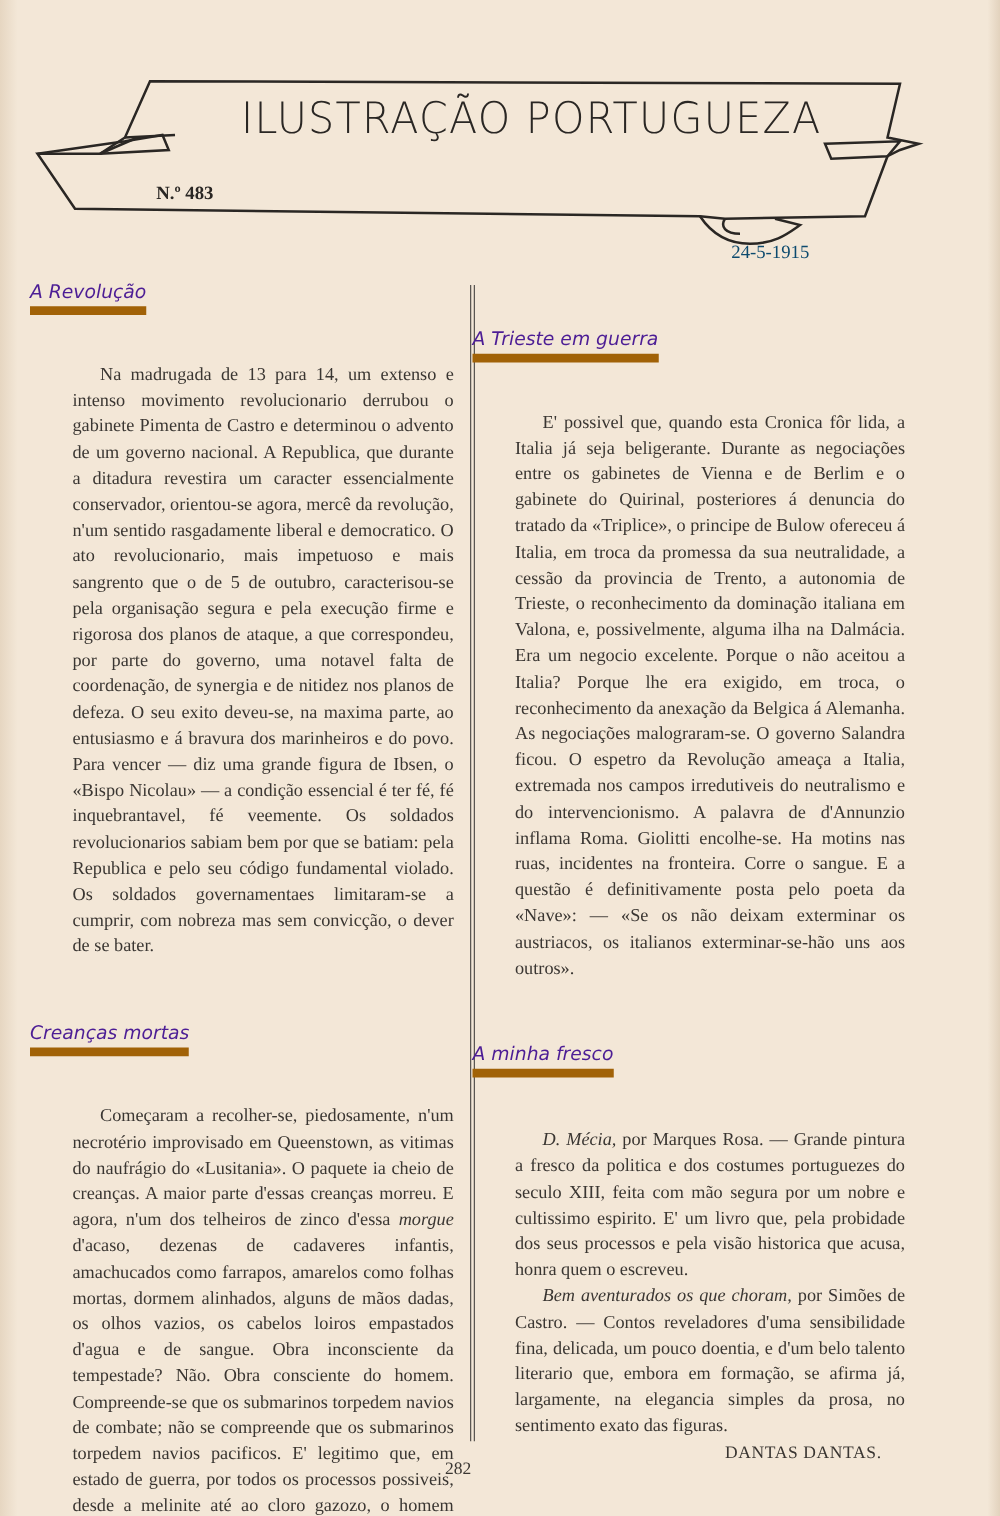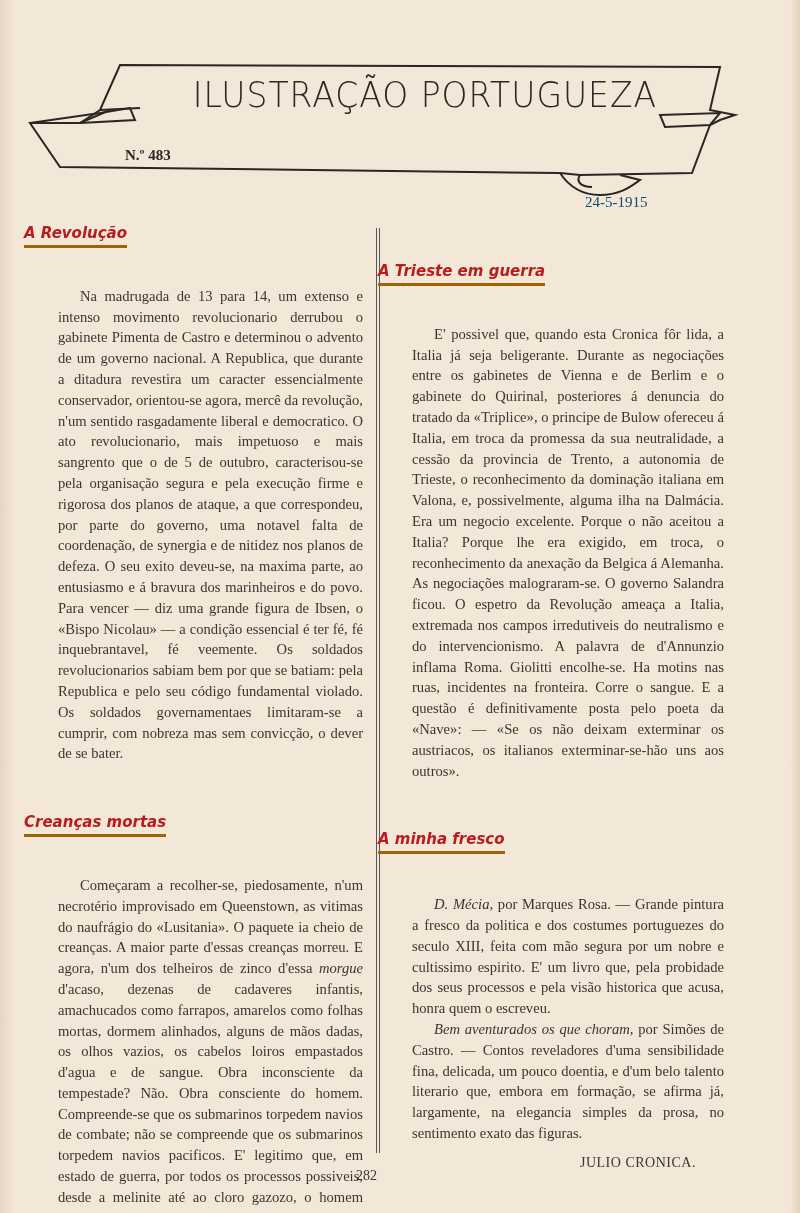--- a/index.html
+++ b/index.html
@@ -27,22 +27,22 @@
     -webkit-background-clip:text; background-clip:text; }
   .mast-num { position:absolute; left:105px; top:92px; font-size:15px; font-weight:bold; color:#2a2724; }
   .mast-date { position:absolute; left:565px; top:96px; font-size:15px; font-weight:normal; color:#0c4a6e;margin-top:43px; }
 
   
   .col { position:absolute; top:215px; font-size:14.6px; line-height:20.8px; text-align:justify; }
   .col-left { left:58px; width:305px; }
   .col-right { left:412px; width:312px; }
   .divider { position:absolute; left:376px; top:228px; width:2px; height:925px;
     border-left:1px solid #5a5652; border-right:1px solid #5a5652; }
-  .section-title { font-family:"DejaVu Sans",sans-serif; font-style:italic; font-weight:bold;
-    font-size:15px; color:#b91c1c; display:inline-block; border-bottom:3px solid #a16207;
+  .section-title { font-family:"DejaVu Sans",sans-serif; font-style:italic; font-weight:normal;
+    font-size:15px; color:#4c1d95; display:inline-block; border-bottom:7px solid #a16207;
     padding-bottom:1px; margin-left:-34px; }
   .para { text-indent:22px; margin:0; }
   .sig { position:absolute; left:580px; top:1155px; font-size:14px; letter-spacing:0.5px; color:#3a3632; }
   .pagenum { position:absolute; left:356px; top:1168px; font-size:14px; color:#3a3632; }
   em { font-style:italic; }
 </style>
 </head>
 <body>
 
 <div class="page-edge"></div>
@@ -83,14 +83,14 @@
   <div class="section-title">A Trieste em guerra</div>
   <div style="height:38px"></div>
   <p class="para">E' possivel que, quando esta Cronica fôr lida, a Italia já seja beligerante. Durante as negociações entre os gabinetes de Vienna e de Berlim e o gabinete do Quirinal, posteriores á denuncia do tratado da «Triplice», o principe de Bulow ofereceu á Italia, em troca da promessa da sua neutralidade, a cessão da provincia de Trento, a autonomia de Trieste, o reconhecimento da dominação italiana em Valona, e, possivelmente, alguma ilha na Dalmácia. Era um negocio excelente. Porque o não aceitou a Italia? Porque lhe era exigido, em troca, o reconhecimento da anexação da Belgica á Alemanha. As negociações malograram-se. O governo Salandra ficou. O espetro da Revolução ameaça a Italia, extremada nos campos irredutiveis do neutralismo e do intervencionismo. A palavra de d'Annunzio inflama Roma. Giolitti encolhe-se. Ha motins nas ruas, incidentes na fronteira. Corre o sangue. E a questão é definitivamente posta pelo poeta da «Nave»: — «Se os não deixam exterminar os austriacos, os italianos exterminar-se-hão uns aos outros».</p>
   <div style="height:48px"></div>
   <div class="section-title">A minha fresco</div>
   <div style="height:40px"></div>
   <p class="para"><em>D. Mécia,</em><span> por Marques Rosa. — Grande pintura a fresco da politica e dos costumes portuguezes do seculo XIII, feita com mão segura por um nobre e cultissimo espirito. E' um livro que, pela probidade dos seus processos e pela visão historica que acusa, honra quem o escreveu.</span></p>
   <p class="para"><em>Bem aventurados os que choram,</em><span> por Simões de Castro. — Contos reveladores d'uma sensibilidade fina, delicada, um pouco doentia, e d'um belo talento literario que, embora em formação, se afirma já, largamente, na elegancia simples da prosa, no sentimento exato das figuras.</span></p>
 </div>
 
-<div class="sig">JULIO CRONICA.</div>
+<div class="sig">DANTAS DANTAS.</div>
 <div class="pagenum">282</div>
 
 </body></html>

